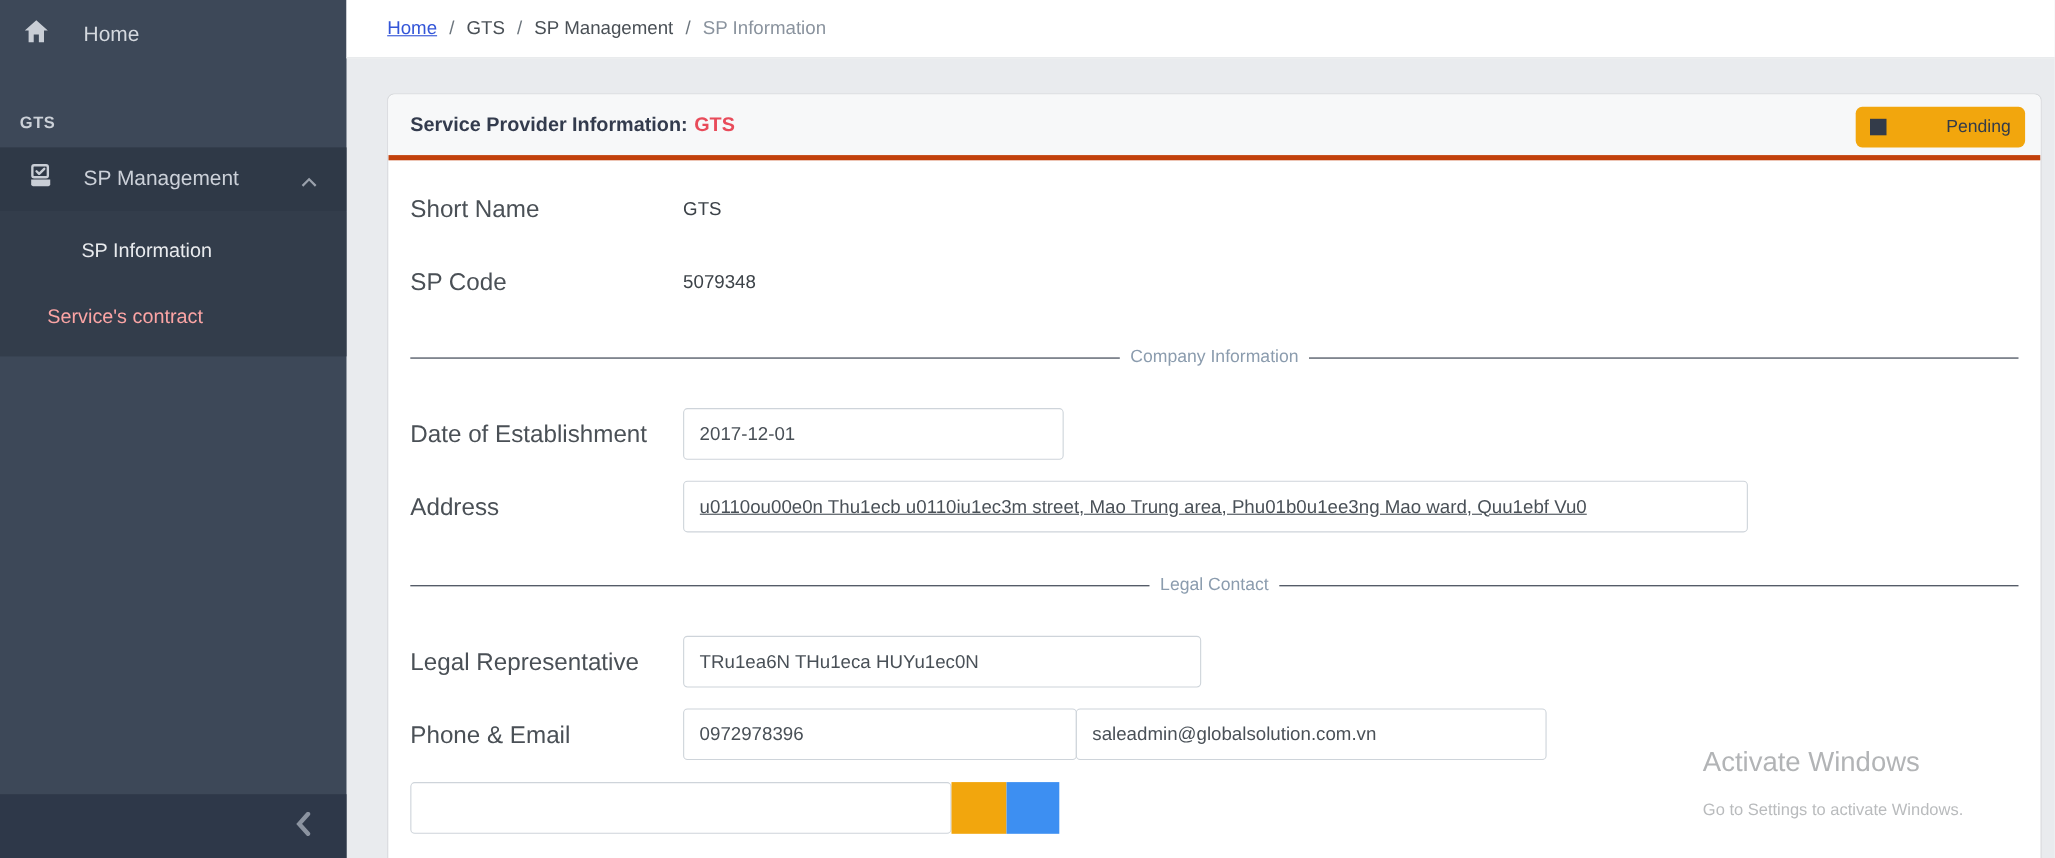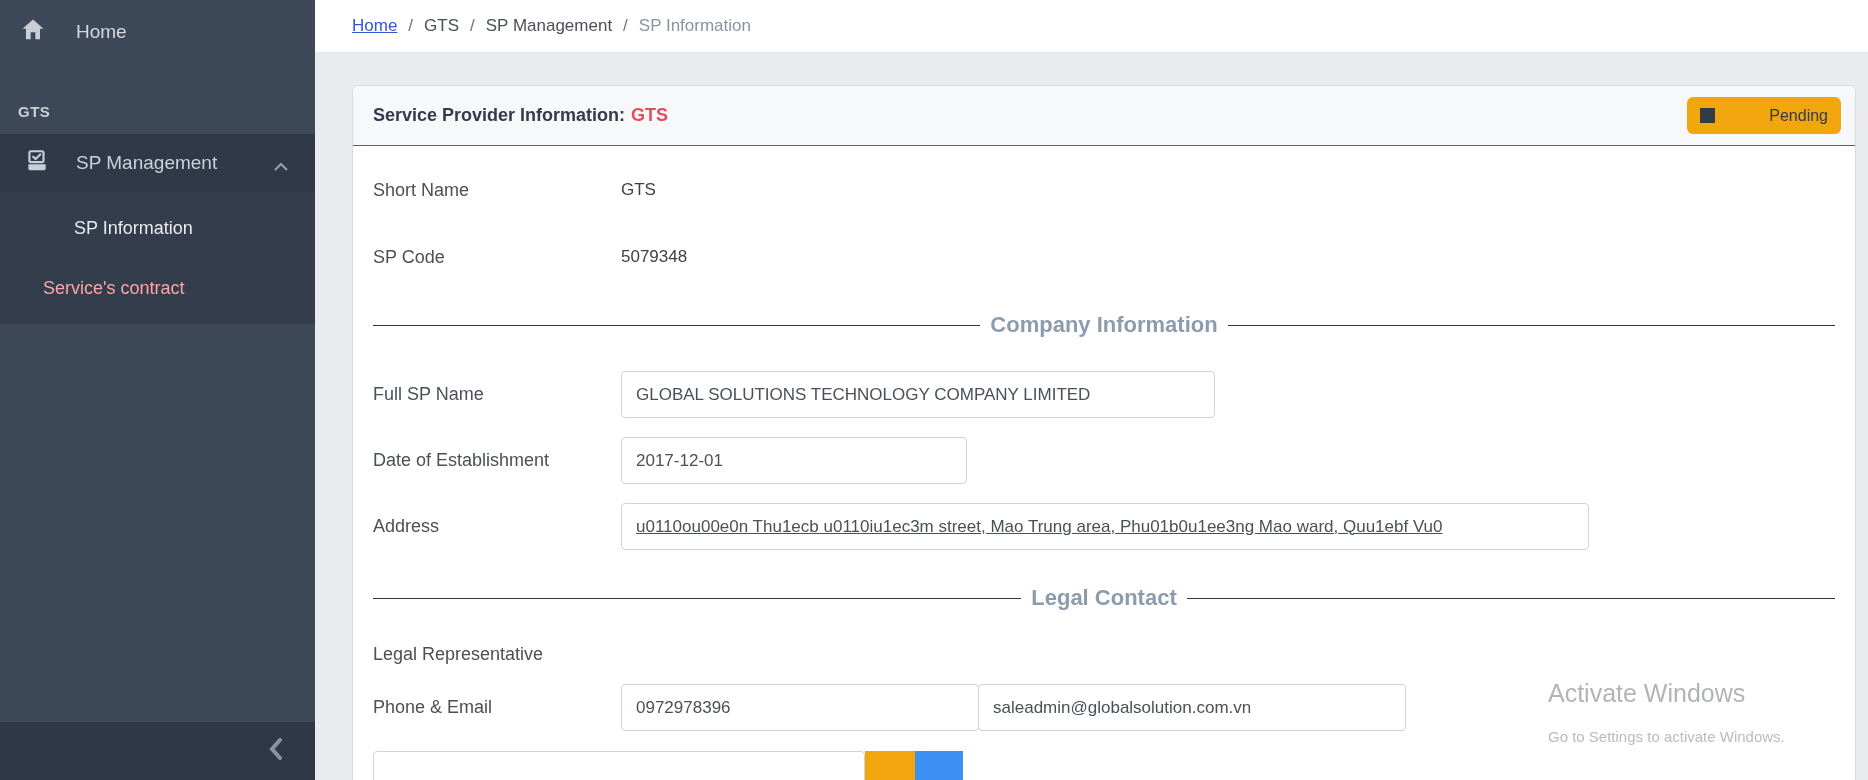--- a/index.html
+++ b/index.html
@@ -56,50 +56,50 @@
   .crumb-plain { color: #4a5056; }
   .crumb-current { color: #8a939e; }
   .crumb-sep { color: #6c757d; margin-right: 11px; }
 
   
   .card {
     position: absolute; left: 352px; top: 85px; width: 1504px; height: 760px;
     background: #ffffff; border: 1px solid #d7d9dc; border-radius: 6px 6px 0 0;
   }
   .card-header {
-    height: 60px; background: #f7f8f9; border-bottom: 1px solid #c2410c;
+    height: 60px; background: #f7f8f9; border-bottom: 5px solid #c2410c;
     border-radius: 6px 6px 0 0; display: flex; align-items: center;
     padding: 0 14px 0 20px; position: relative;
   }
   .card-title { font-size: 18px; font-weight: bold; color: #333b4d; }
   .card-title .hl { color: #e84b5a; margin-left: 6px; }
   .badge {
     position: absolute; right: 14px; top: 11px; height: 37px;
     background: #f2a60d; border-radius: 6px; display: flex; align-items: center;
     padding: 0 13px; font-size: 16px; color: #333b49; font-weight: 500; gap: 48px;
   }
   .badge .sq { width: 15px; height: 15px; background: #333b49; display: inline-block; margin-right: 6px; }
 
   .card-body { padding: 24px 20px 0 20px; }
 
   .row { display: flex; align-items: center; }
-  .row .label { width: 248px; flex: none; font-size: 18px; color: #4a5056; }
+  .row .label { width: 248px; flex: none; font-size: 22px; color: #4a5056; }
   .text-row { height: 40px; margin-bottom: 27px; }
   .text-row .value { font-size: 17px; color: #3c4248; }
   .input-row { margin-bottom: 19px; }
   .input {
     height: 47px; border: 1px solid #ced4da; border-radius: 4px;
     font-family: "Liberation Sans", sans-serif; font-size: 17px; color: #495057;
     padding: 0 14px; background: #fff; outline: none;
   }
   .email-input { margin-left: -1px; }
 
   .section-divider {
     height: 40px; margin: 28px 0 26px 0; display: flex; align-items: center;
-    color: #8b9cae; font-size: 22px; font-weight: bold;
+    color: #8b9cae; font-size: 16px;
   }
   .section-divider::before, .section-divider::after {
     content: ""; flex: 1; border-top: 1px solid #2c3544;
   }
   .section-divider span { padding: 0 10px; }
 
   .bottom-row { margin-top: 20px; display: flex; }
   .mini-btn { height: 47px; border: none; cursor: pointer; }
   .mini-btn.yellow { width: 50px; background: #f2a60d; border-radius: 0; }
   .mini-btn.blue { width: 48px; background: #3d8ff2; }
@@ -186,41 +186,38 @@
 
     <div class="row text-row">
       <div class="label">SP Code</div>
       <div class="value">5079348</div>
     </div>
 
     <div class="section-divider">
       <span>Company Information</span>
     </div>
 
-    <div class="row input-row">
-      <div class="label">Full SP Name</div>
-      <input class="input" style="width: 594px;" value="GLOBAL SOLUTIONS TECHNOLOGY COMPANY LIMITED">
-    </div>
 
     <div class="row input-row">
       <div class="label">Date of Establishment</div>
       <input class="input" style="width: 346px;" value="2017-12-01">
     </div>
 
     <div class="row input-row">
       <div class="label">Address</div>
       <input class="input" style="width: 968px; text-decoration: underline;" value="u0110ou00e0n Thu1ecb u0110iu1ec3m street, Mao Trung area, Phu01b0u1ee3ng Mao ward, Quu1ebf Vu0">
     </div>
 
     <div class="section-divider">
       <span>Legal Contact</span>
     </div>
 
     <div class="row input-row">
       <div class="label">Legal Representative</div>
+      <input class="input" style="width: 471px;" value="TRu1ea6N THu1eca HUYu1ec0N">
     </div>
 
     <div class="row">
       <div class="label">Phone &amp; Email</div>
       <input class="input" style="width: 358px;" value="0972978396">
       <input class="input email-input" style="width: 428px;" value="saleadmin@globalsolution.com.vn">
     </div>
 
     <div class="bottom-row">
       <div class="label"></div>

